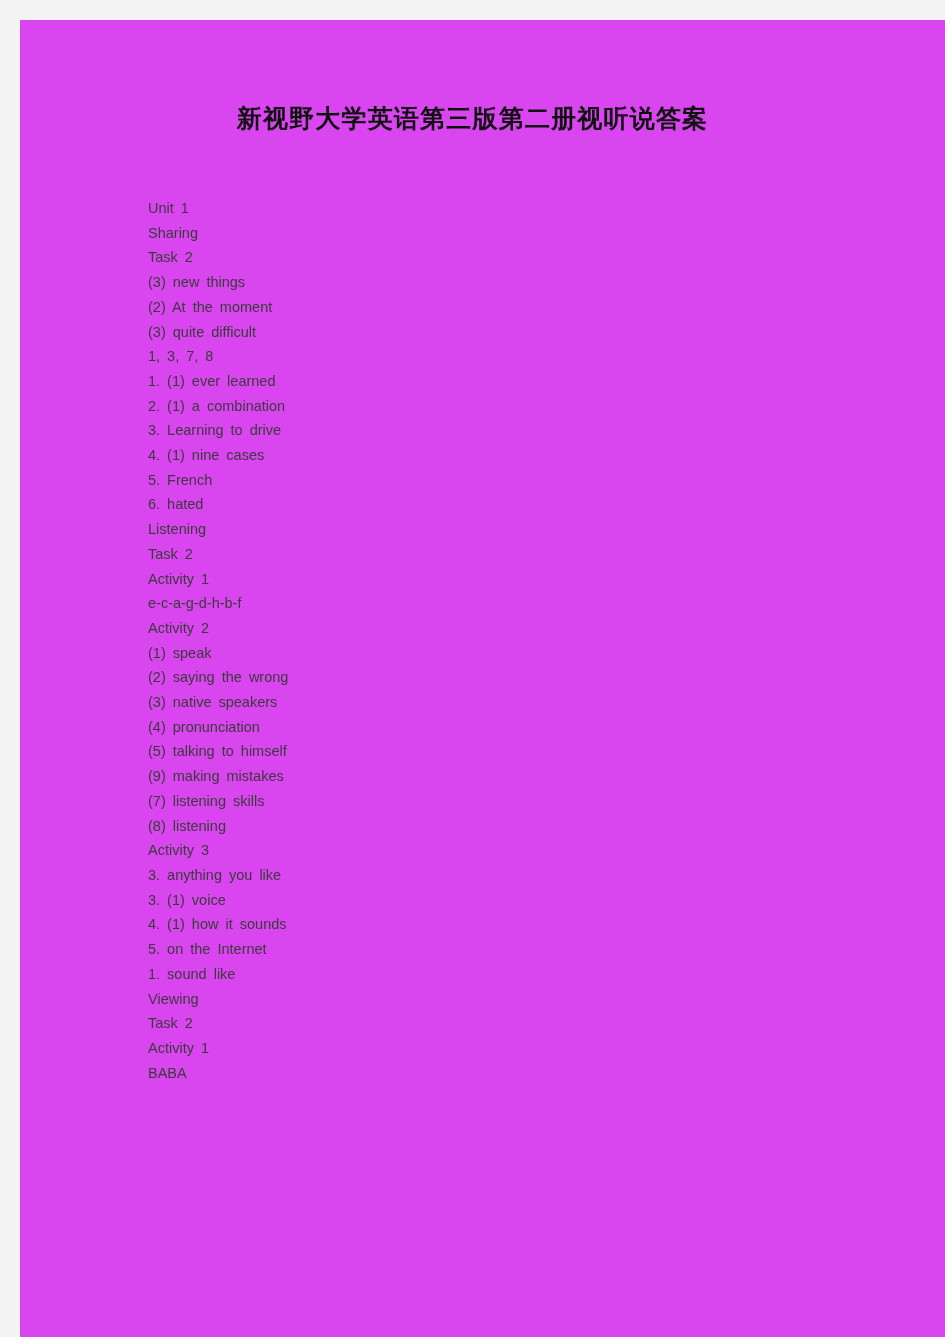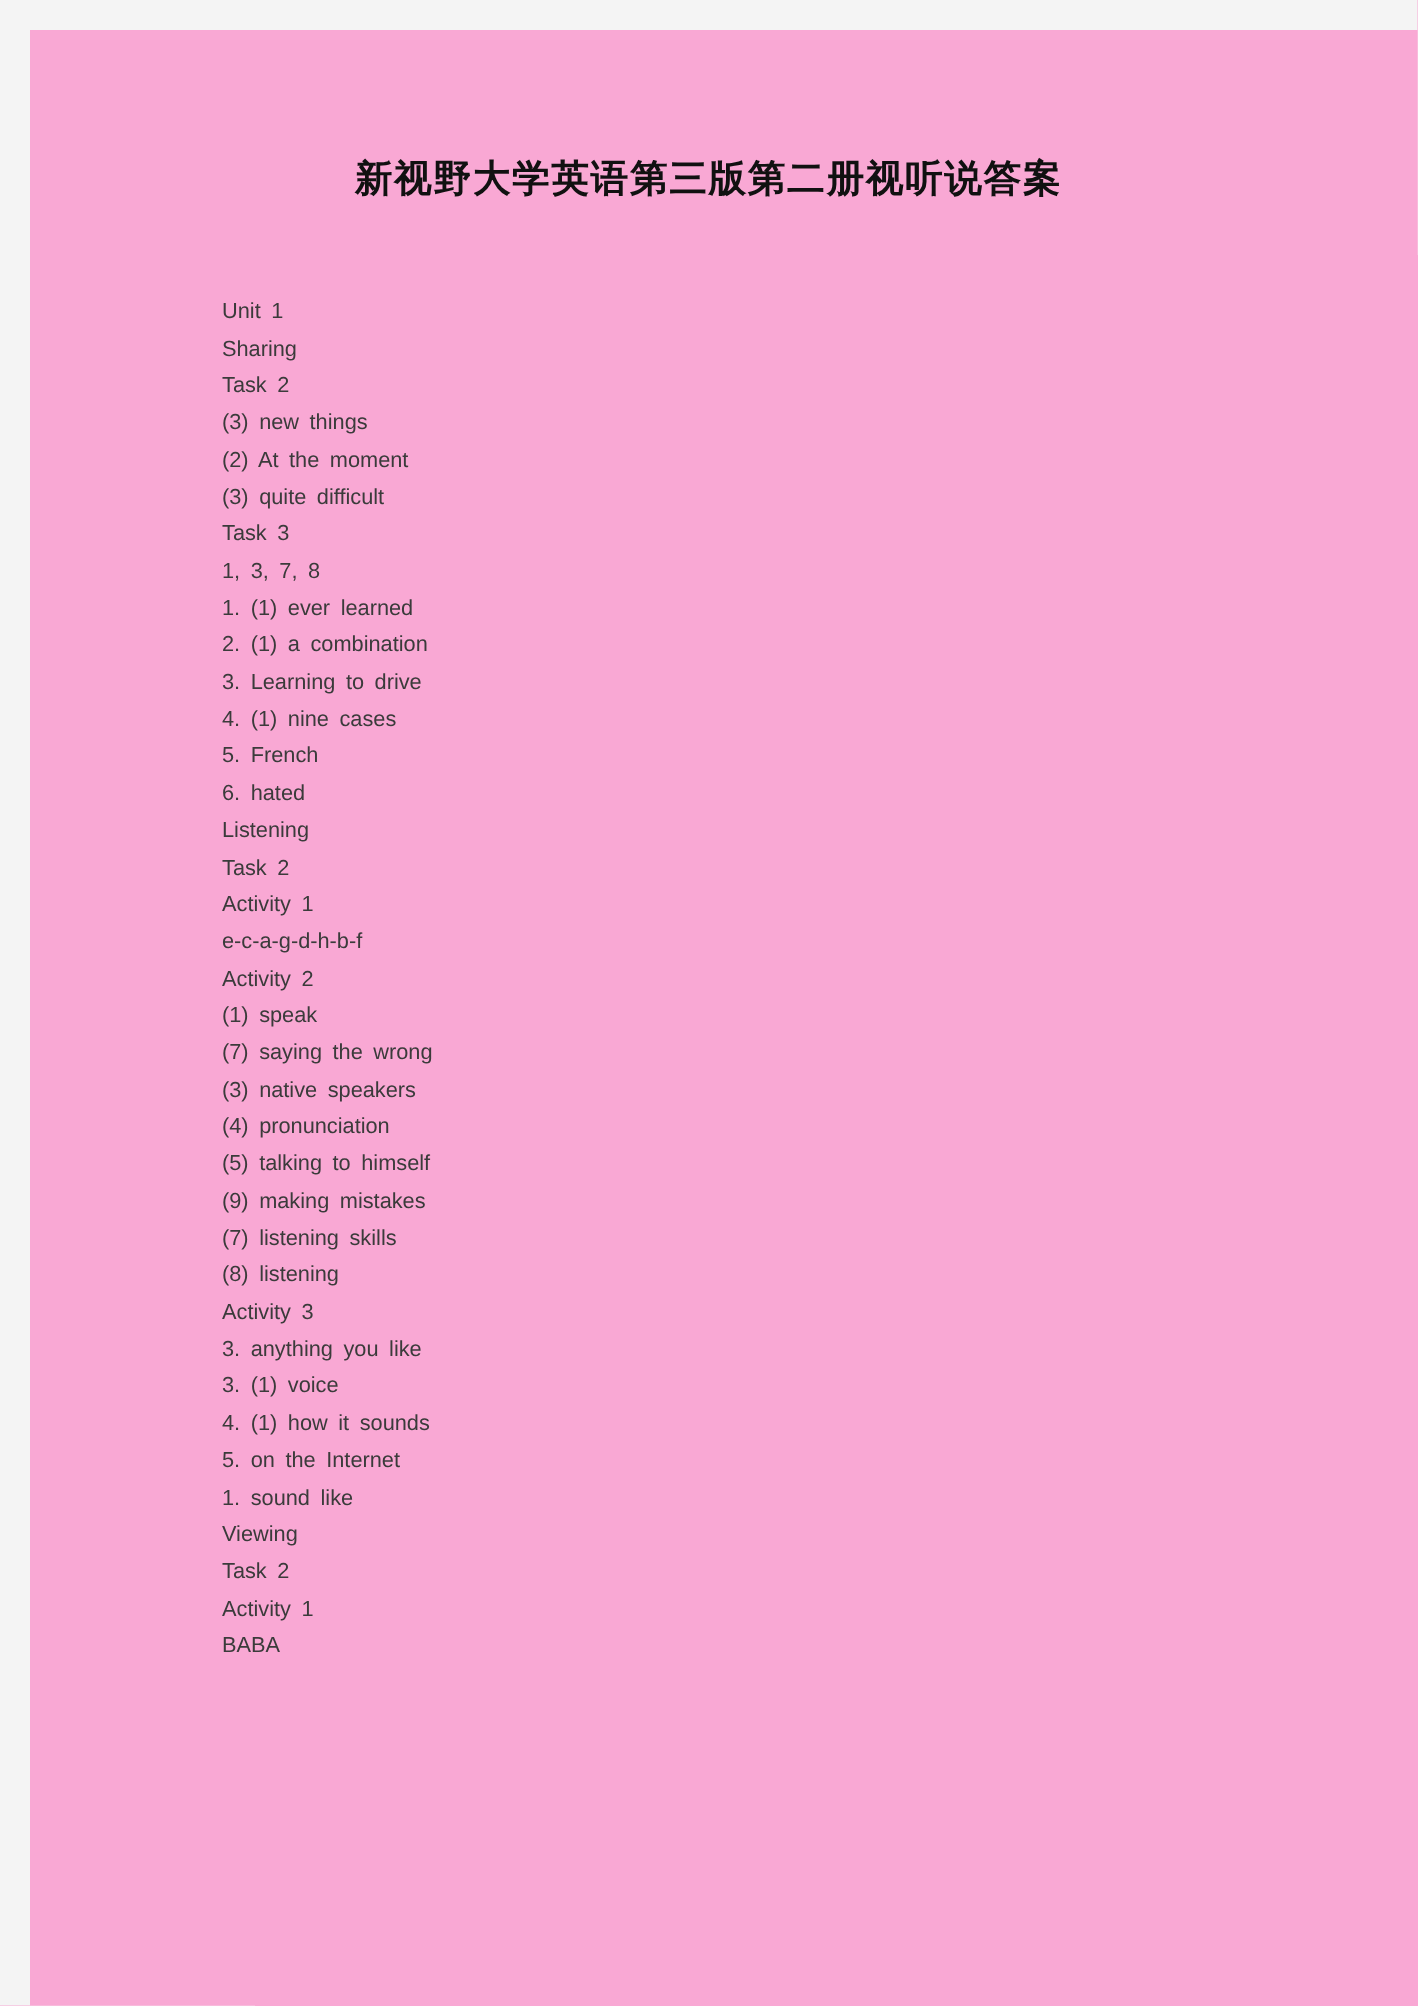--- a/index.html
+++ b/index.html
@@ -12,21 +12,21 @@
     background: #f4f4f4;
     font-family: "Liberation Sans", sans-serif;
     overflow: hidden;
   }
   #page {
     position: absolute;
     left: 20px;
     top: 20px;
     width: 925px;
     height: 1317px;
-    background: #f9a8d4;
+    background: #d946ef;
   }
   #doc-title {
     position: absolute;
     left: 0;
     top: 82px;
     width: 905px;
     text-align: center;
     font-family: "DejaVu Serif", "Liberation Serif", serif;
     font-weight: bold;
     font-size: 25px;
@@ -56,35 +56,34 @@
 
   <div id="doc-title">新视野大学英语第三版第二册视听说答案</div>
 
   <div id="answer-body">
       <div class="answer-line">Unit 1</div>
       <div class="answer-line">Sharing</div>
       <div class="answer-line">Task 2</div>
       <div class="answer-line">(3) new things</div>
       <div class="answer-line">(2) At the moment</div>
       <div class="answer-line">(3) quite difficult</div>
-      <div class="answer-line">Task 3</div>
       <div class="answer-line">1, 3, 7, 8</div>
       <div class="answer-line">1. (1) ever learned</div>
       <div class="answer-line">2. (1) a combination</div>
       <div class="answer-line">3. Learning to drive</div>
       <div class="answer-line">4. (1) nine cases</div>
       <div class="answer-line">5. French</div>
       <div class="answer-line">6. hated</div>
       <div class="answer-line">Listening</div>
       <div class="answer-line">Task 2</div>
       <div class="answer-line">Activity 1</div>
       <div class="answer-line">e-c-a-g-d-h-b-f</div>
       <div class="answer-line">Activity 2</div>
       <div class="answer-line">(1) speak</div>
-      <div class="answer-line">(7) saying the wrong</div>
+      <div class="answer-line">(2) saying the wrong</div>
       <div class="answer-line">(3) native speakers</div>
       <div class="answer-line">(4) pronunciation</div>
       <div class="answer-line">(5) talking to himself</div>
       <div class="answer-line">(9) making mistakes</div>
       <div class="answer-line">(7) listening skills</div>
       <div class="answer-line">(8) listening</div>
       <div class="answer-line">Activity 3</div>
       <div class="answer-line">3. anything you like</div>
       <div class="answer-line">3. (1) voice</div>
       <div class="answer-line">4. (1) how it sounds</div>

